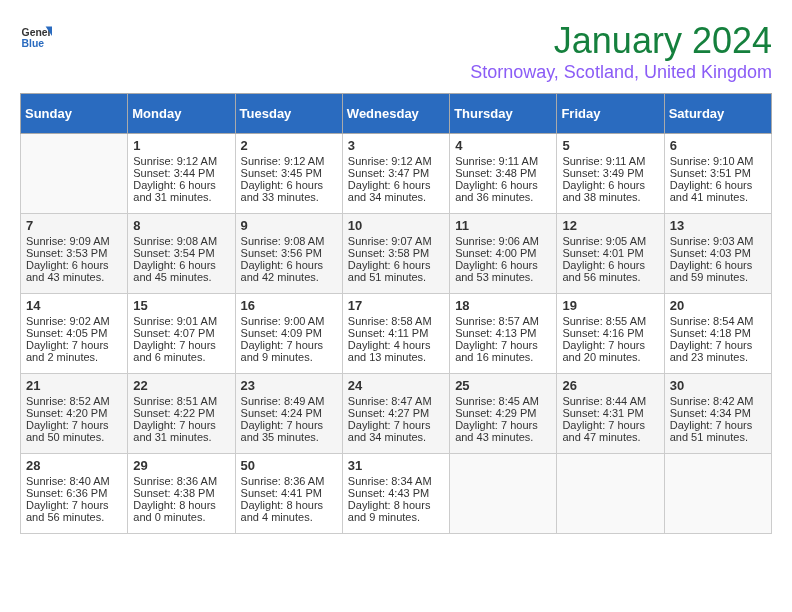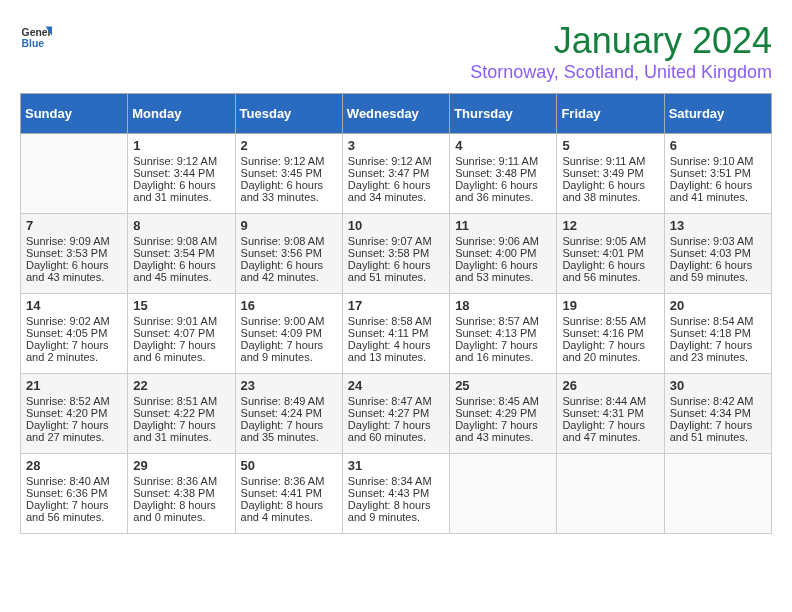--- a/index.html
+++ b/index.html
@@ -232,39 +232,39 @@
           <div>Sunrise: 8:54 AM</div>
           <div>Sunset: 4:18 PM</div>
           <div>Daylight: 7 hours and 23 minutes.</div>
         </td>
       </tr>
       <tr>
         <td>
           <span class="day-number">21</span>
           <div>Sunrise: 8:52 AM</div>
           <div>Sunset: 4:20 PM</div>
-          <div>Daylight: 7 hours and 27 minutes.</div>
+          <div>Daylight: 7 hours and 50 minutes.</div>
         </td>
         <td>
           <span class="day-number">22</span>
           <div>Sunrise: 8:51 AM</div>
           <div>Sunset: 4:22 PM</div>
           <div>Daylight: 7 hours and 31 minutes.</div>
         </td>
         <td>
           <span class="day-number">23</span>
           <div>Sunrise: 8:49 AM</div>
           <div>Sunset: 4:24 PM</div>
           <div>Daylight: 7 hours and 35 minutes.</div>
         </td>
         <td>
           <span class="day-number">24</span>
           <div>Sunrise: 8:47 AM</div>
           <div>Sunset: 4:27 PM</div>
-          <div>Daylight: 7 hours and 60 minutes.</div>
+          <div>Daylight: 7 hours and 34 minutes.</div>
         </td>
         <td>
           <span class="day-number">25</span>
           <div>Sunrise: 8:45 AM</div>
           <div>Sunset: 4:29 PM</div>
           <div>Daylight: 7 hours and 43 minutes.</div>
         </td>
         <td>
           <span class="day-number">26</span>
           <div>Sunrise: 8:44 AM</div>

